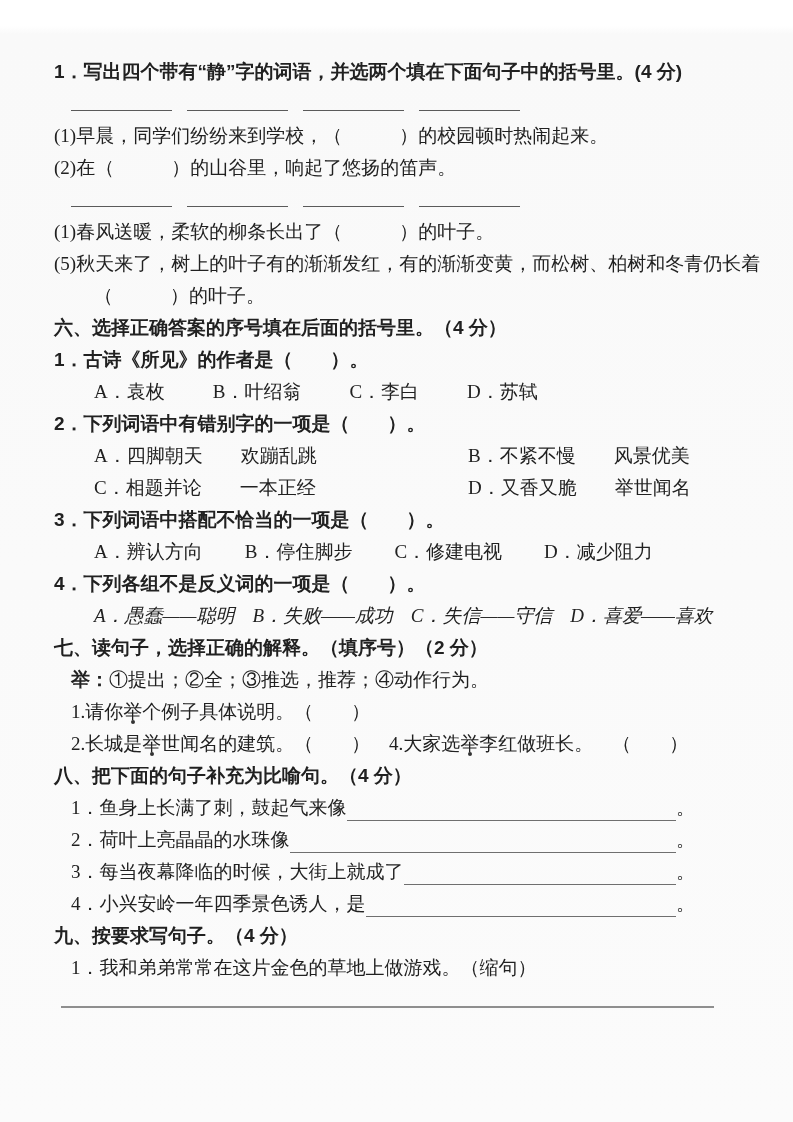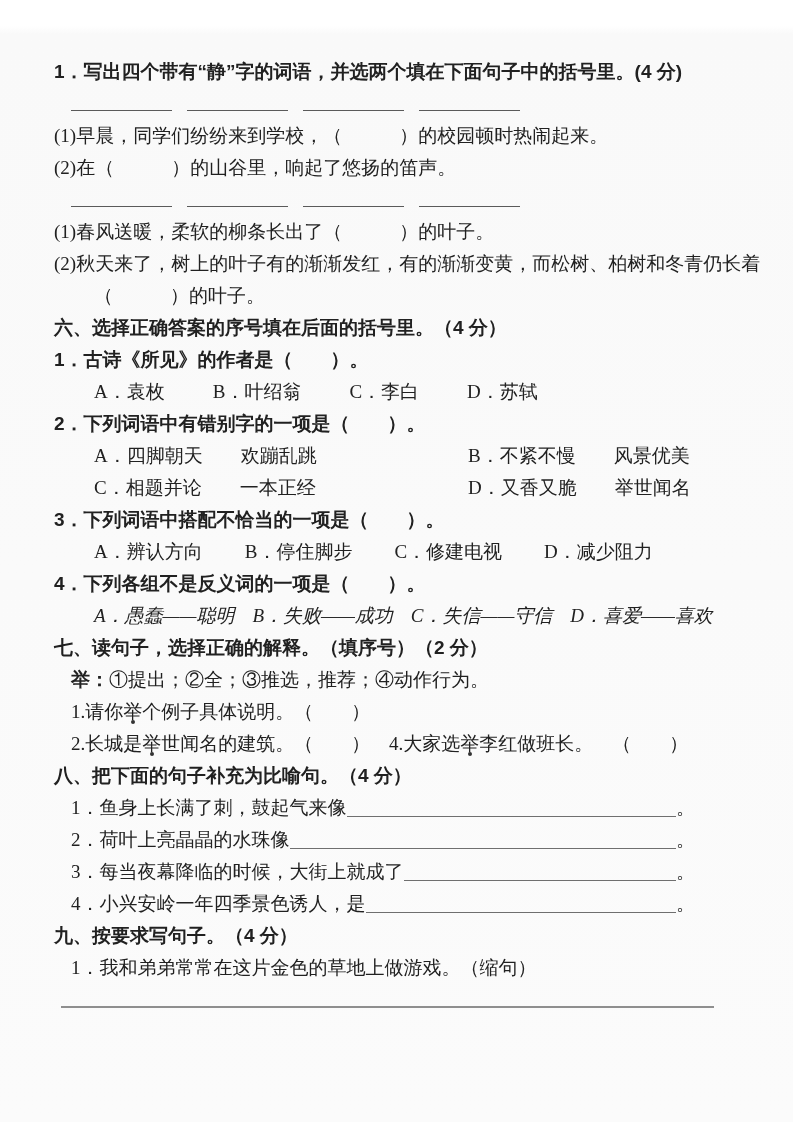--- a/index.html
+++ b/index.html
@@ -52,21 +52,21 @@
   
   .emph{position:relative;}
   .emph::after{
     content:"";
     position:absolute;left:50%;bottom:-2px;
     transform:translateX(-50%);
     width:4px;height:4px;border-radius:50%;
     background:#333;
   }
   
-  .fill-row{display:flex;align-items:flex-start;padding-left:17px;padding-right:72px;}
+  .fill-row{display:flex;align-items:center;padding-left:17px;padding-right:72px;}
   .fill-underline{
     flex:1;
     border-bottom:1.2px solid #6f6f6f;
     height:24px;
     min-width:40px;
   }
   
   .answer-line-row{height:32px;position:relative;}
   .answer-line{
     position:absolute;left:7px;top:22px;
@@ -85,21 +85,21 @@
     </div>
     <div class="row">(1)早晨，同学们纷纷来到学校，（　　　）的校园顿时热闹起来。</div>
     <div class="row">(2)在（　　　）的山谷里，响起了悠扬的笛声。</div>
   </div>
 
   <div>
     <div class="blank-row">
       <span class="blank-seg"></span><span class="blank-seg"></span><span class="blank-seg"></span><span class="blank-seg"></span>
     </div>
     <div class="row">(1)春风送暖，柔软的柳条长出了（　　　）的叶子。</div>
-    <div class="row">(2)秋天来了，树上的叶子有的渐渐发红，有的渐渐变黄，而松树、柏树和冬青仍长着</div>
+    <div class="row">(5)秋天来了，树上的叶子有的渐渐发红，有的渐渐变黄，而松树、柏树和冬青仍长着</div>
     <div class="row indent-opt">（　　　）的叶子。</div>
   </div>
 
   <div>
     <div class="row bold">六、选择正确答案的序号填在后面的括号里。（4 分）</div>
 
     <div class="row bold">1．古诗《所见》的作者是（　　）。</div>
     <div class="row opt-flex g48 indent-opt">
       <span>A．袁枚</span>
       <span>B．叶绍翁</span>

